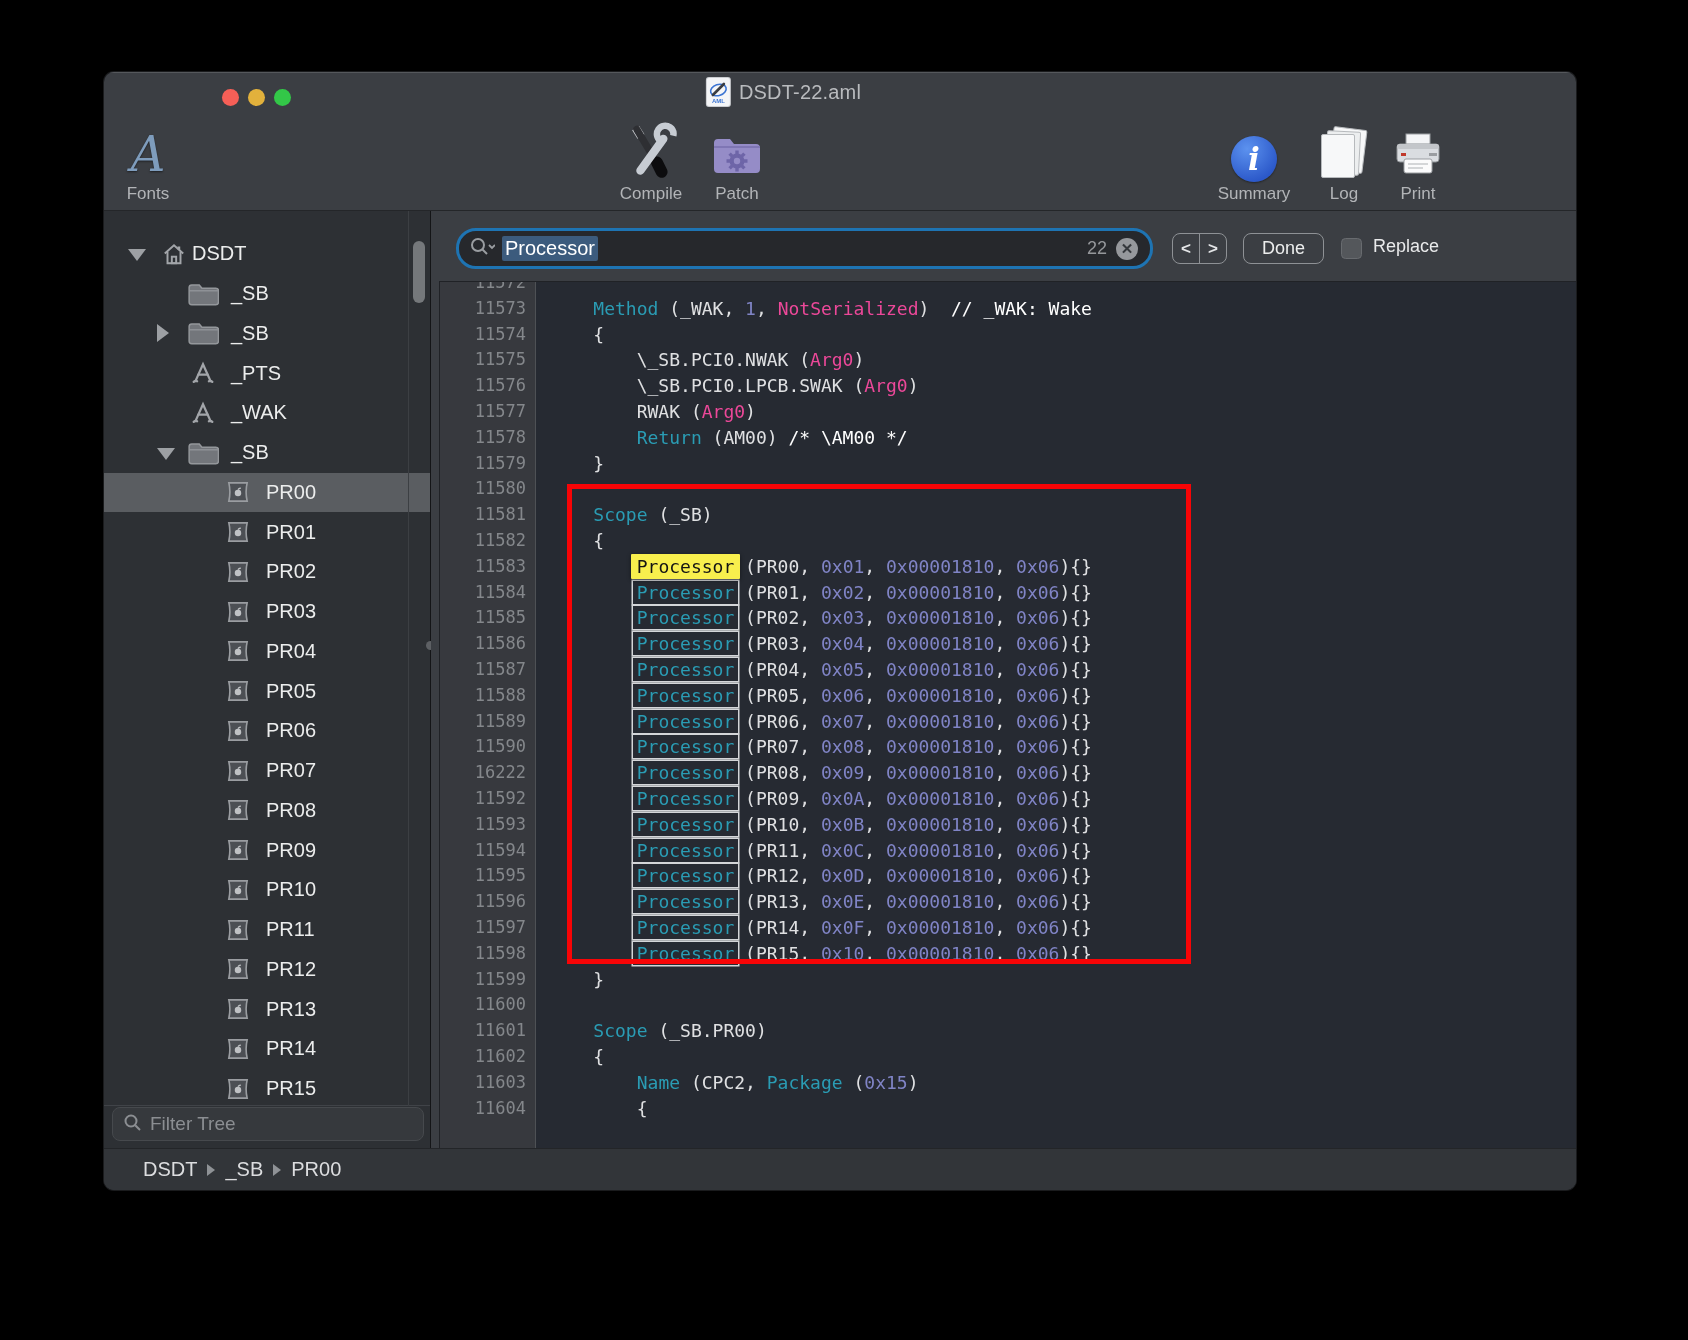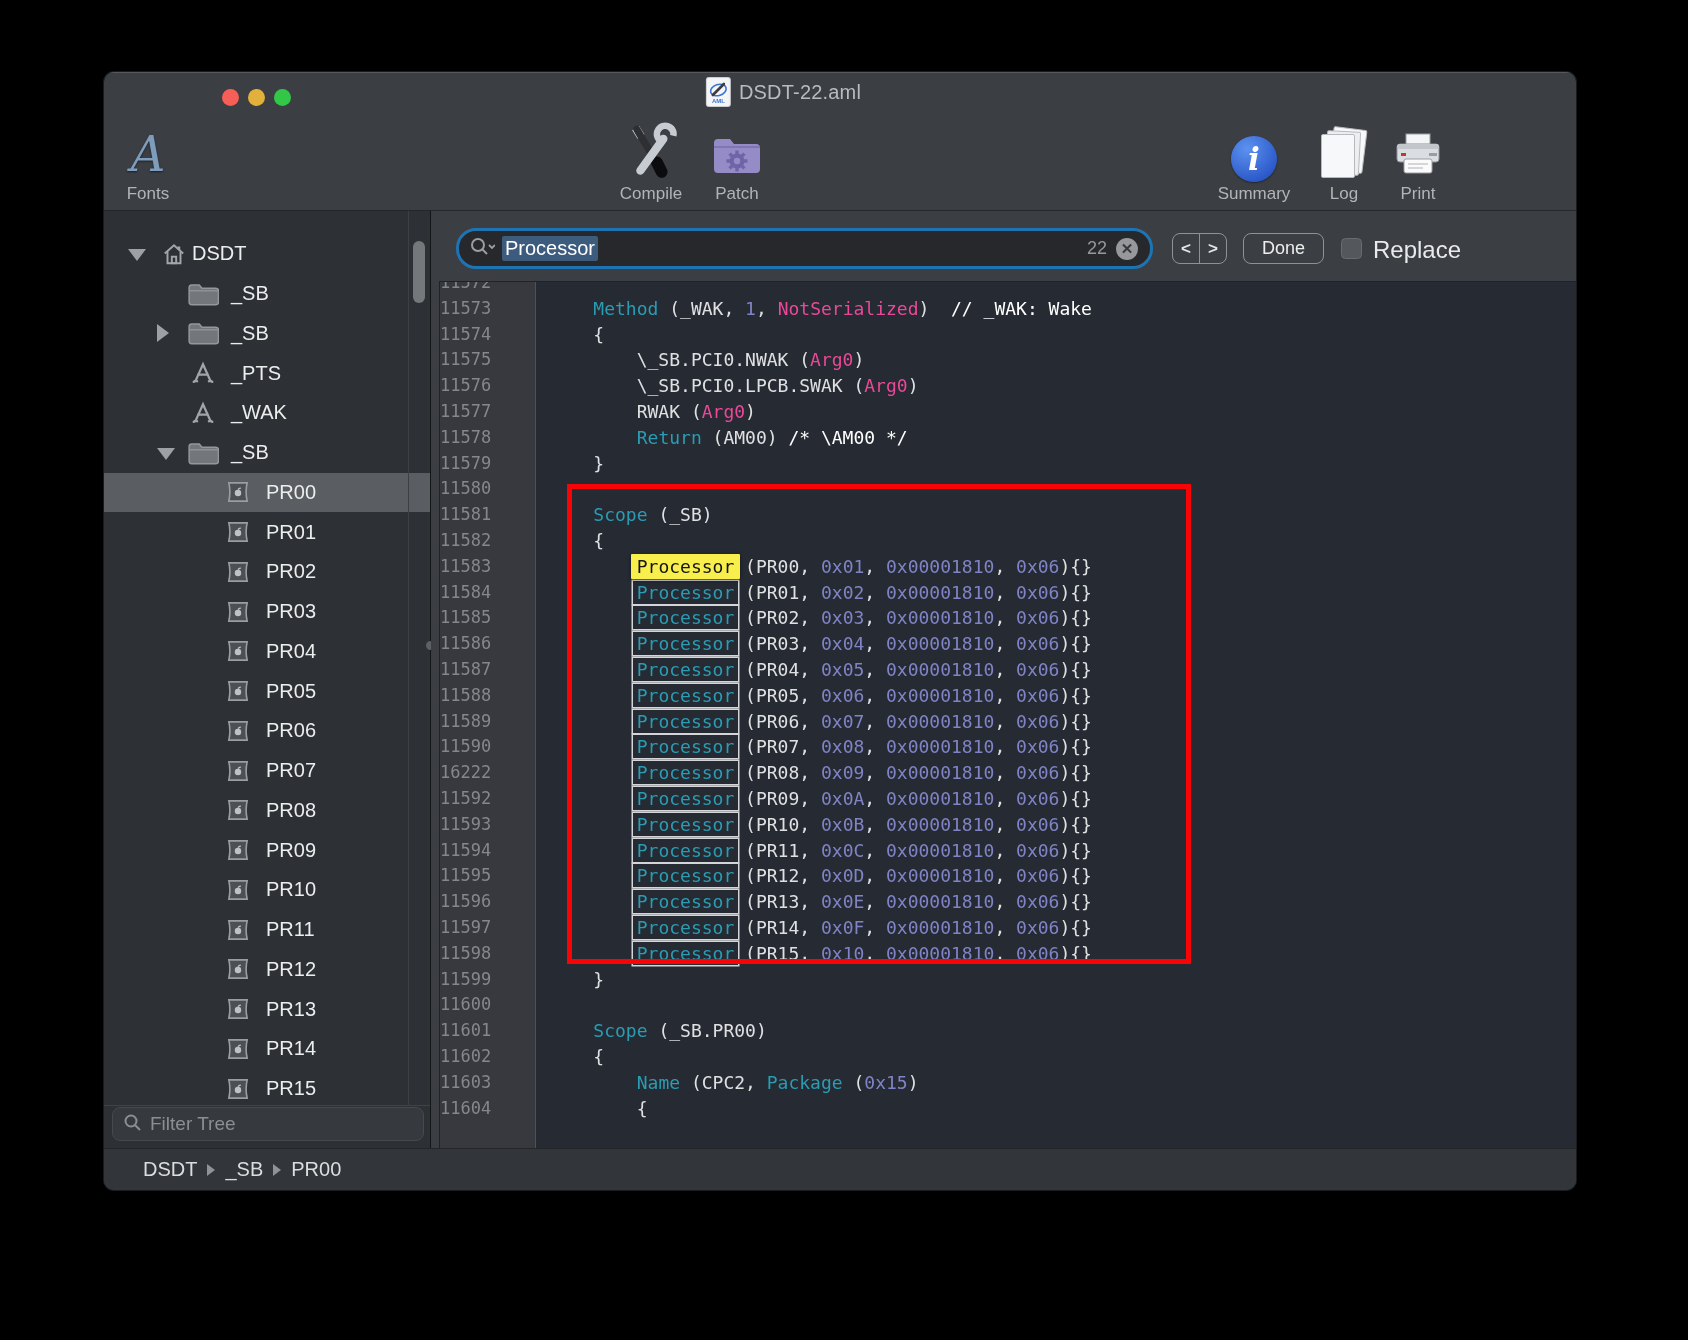--- a/index.html
+++ b/index.html
@@ -79,29 +79,29 @@
              color:#35383c; font-size:15px; font-weight:bold; display:flex; align-items:center; justify-content:center; line-height:1;}
   .seg{ position:absolute; left:741px; top:22px; width:55px; height:31px; border:1.5px solid #8e9195;
         border-radius:8px; display:flex; }
   .seg-btn{ flex:1; display:flex; align-items:center; justify-content:center; color:#e4e5e7; font-size:17px; font-weight:bold;}
   .seg-btn:first-child{ border-right:1.5px solid #8e9195; }
   .done-btn{ position:absolute; left:812px; top:22px; width:81px; height:31px; border:1.5px solid #8e9195;
              border-radius:8px; background:transparent; color:#eceded; font-size:18px;
              display:flex; align-items:center; justify-content:center; font-family:inherit;}
   .rep-check{ position:absolute; left:910px; top:27px; width:21px; height:21px; border-radius:4.5px;
               background:#54575b; border:1px solid #686b6f; }
-  .rep-label{ position:absolute; left:942px; top:25px; font-size:24px; color:#e9eaeb;text-align:right; }
+  .rep-label{ position:absolute; left:942px; top:25px; font-size:18px; color:#e9eaeb;text-align:right; }
 
   .codeview{ position:absolute; left:8px; top:70px; right:0; bottom:0; background:#262a32;
              border-top:1px solid #202226; border-left:1px solid #202226; overflow:hidden;
              font-family:"DejaVu Sans Mono", monospace; }
   .gutter{ position:absolute; left:0; top:0; width:96px; bottom:0; background:#37393e;
            border-right:1px solid #4e5155; padding-top:0; }
   .gut-inner{ margin-top:-12px; }
-  .gut-num{ height:25.8px; line-height:25.8px; padding-right:9px;
+  .gut-num{ height:25.8px; line-height:25.8px; text-align:right; padding-right:9px;
             font-size:17px; color:#84878b; }
   .code{ position:absolute; left:97px; top:0; right:0; bottom:0; overflow:hidden; }
   .code-inner{ margin-top:-12px; padding-left:13px; }
   .code-line{ height:25.8px; line-height:25.8px; font-size:18px; white-space:pre; color:#dfe0e2; }
   .c-pl{ color:#dfe0e2; }
   .c-kw{ color:#2a9cb4; }
   .c-num{ color:#8084c6; }
   .c-mag{ color:#ec4899; }
   .c-com{ color:#ffffff; }
   .m-box{ box-shadow:0 0 0 1.5px #d3d5d8; padding:1px 4px; margin:-1px -4px; }

